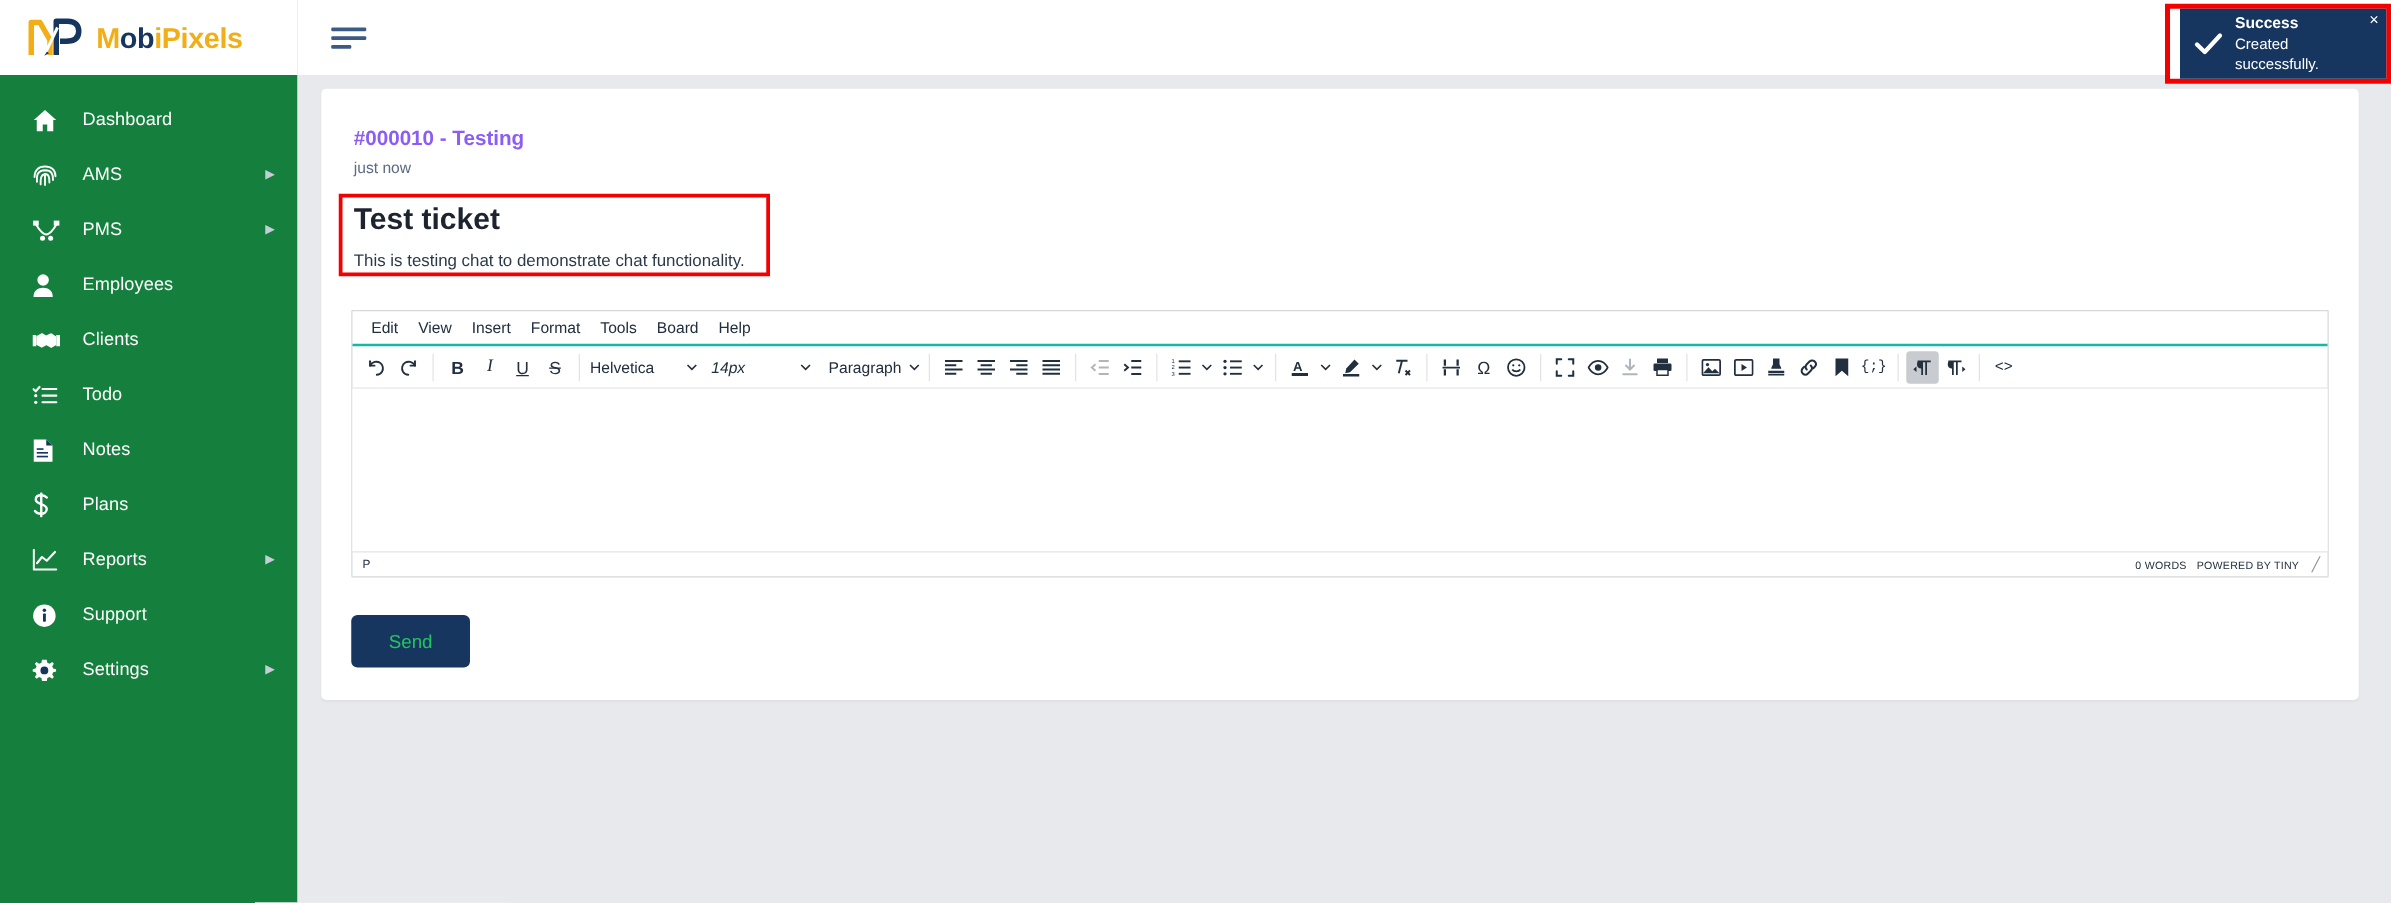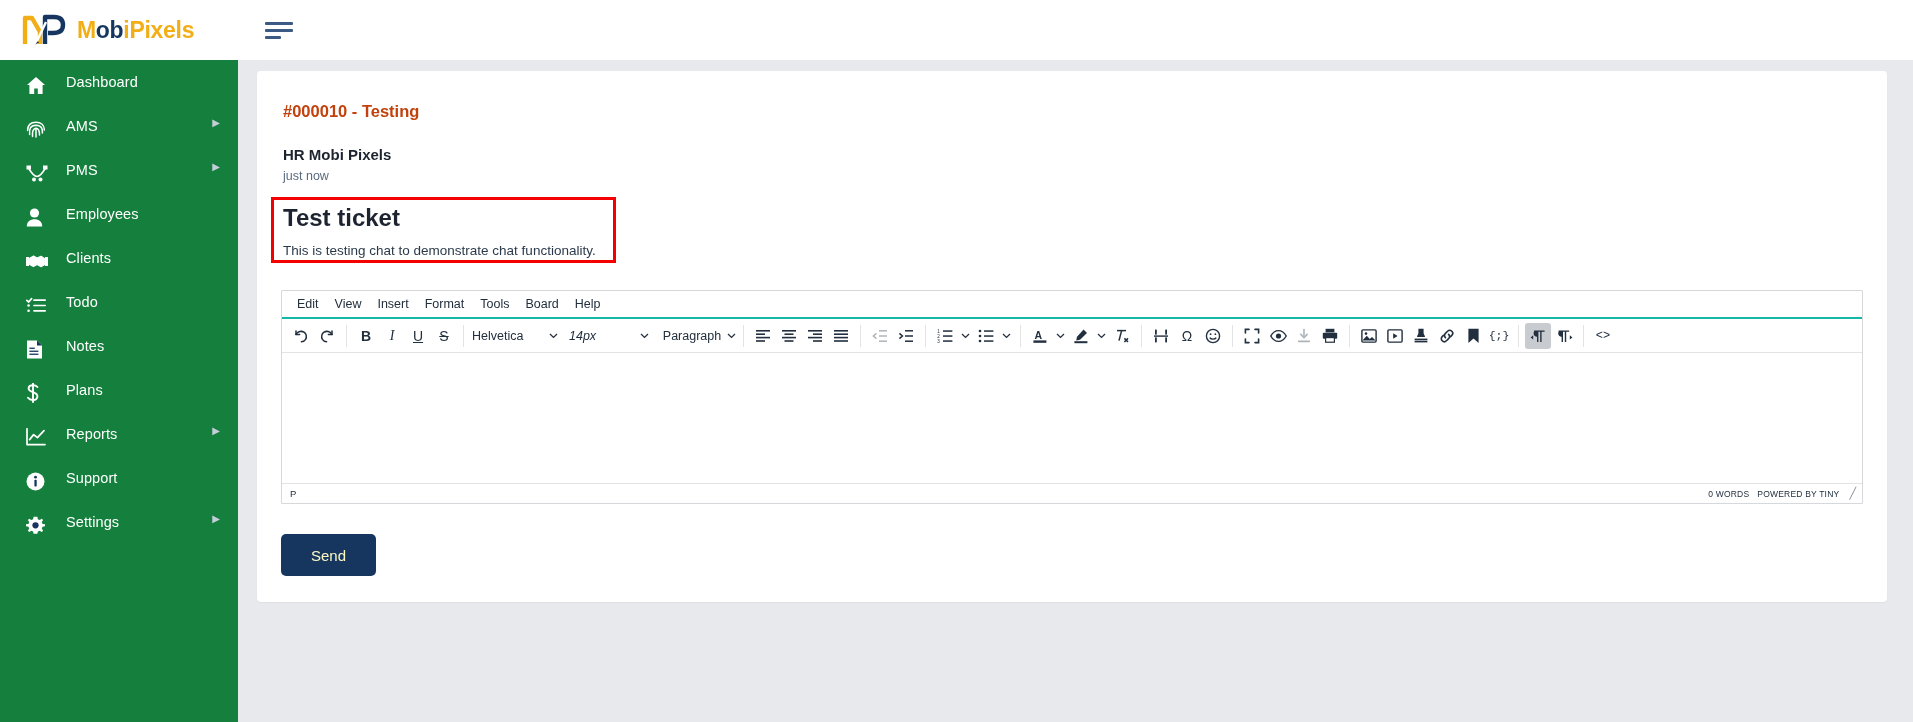--- a/index.html
+++ b/index.html
@@ -25,21 +25,21 @@
   .brand-logo { display: flex; align-items: center; gap: 9px; }
   .logo-mark { width: 46px; height: 34px; display: block; }
   .brand-text {
     font-size: 23px; font-weight: 700; letter-spacing: -0.3px;
     color: #f2ae16;
   }
   .brand-text .b-mid { color: #16365f; }
 
   .nav { padding-top: 14px; flex: 1; }
   .nav-item {
-    display: flex; align-items: flex-start;
+    display: flex; align-items: center;
     height: 44px; padding: 0 18px 0 26px;
     color: #ffffff; cursor: pointer; position: relative;
   }
   .nav-ico {
     width: 26px; min-width: 26px; height: 22px;
     display: flex; align-items: center; justify-content: flex-start;
     color: #ffffff; margin-right: 14px;
   }
   .nav-ico svg { display: block; }
   .nav-label { font-size: 14.5px; font-weight: 500; letter-spacing: 0.1px; }
@@ -60,21 +60,21 @@
   .hamburger span:nth-child(2) { width: 28px; }
   .hamburger span:nth-child(3) { width: 16px; margin-bottom: 0; }
 
   .content { flex: 1; padding: 11px 26px 0 19px; overflow: hidden; }
   .card {
     background: #ffffff; border-radius: 4px;
     padding: 22px 24px 26px 24px; min-height: 470px;
     box-shadow: 0 1px 2px rgba(0,0,0,0.04);
   }
   .ticket-title {
-    font-size: 16.5px; font-weight: 700; color: #c2410c; margin: 9px 0 0 2px;
+    font-size: 16.5px; font-weight: 700; color: #8b5cf6; margin: 9px 0 0 2px;
   }
   .author { font-size: 15px; font-weight: 700; color: #1d2430; margin: 25px 0 0 2px; }
   .timestamp { font-size: 12.5px; color: #5a6b80; margin: 6px 0 0 2px; }
 
   .msg-box {
     position: relative; margin: 14px 0 0 0; padding: 8px 2px 12px 2px;
     width: 345px;
   }
   .msg-annot {
     position: absolute; left: -10px; top: 0; width: 345px; height: 66px;
@@ -130,21 +130,21 @@
     padding: 0 6px 0 8px;
   }
   .mce-path { font-size: 9.5px; color: #222f3e; letter-spacing: 0.2px; }
   .mce-status-right { display: flex; align-items: center; gap: 8px; }
   .mce-words, .mce-brand {
     font-size: 8.5px; color: #222f3e; letter-spacing: 0.2px; text-transform: uppercase;
   }
   .mce-resize { color: #8a8f97; font-size: 11px; margin-left: 2px; cursor: nwse-resize; }
 
   .send-btn {
-    margin-top: 30px; background: #16365f; color: #fef9c3;
+    margin-top: 30px; background: #16365f; color: #22c55e;
     border: none; border-radius: 5px; padding: 0 30px; height: 42px;
     font-size: 15px; font-family: "Liberation Sans", sans-serif; cursor: pointer;
   }
 
   
   .toast-wrap {
     position: absolute; right: 0px; top: 3px;
     border: 4px solid #f50000; padding: 0 0 0 8px;
     background: #ffffff; display: flex; z-index: 50;
   }
@@ -322,21 +322,20 @@
         <span></span>
         <span></span>
         <span></span>
       </div>
     </header>
 
     <main class="content">
       <section class="card">
 
         <div class="ticket-title">#000010 - Testing</div>
-        <div class="author">HR Mobi Pixels</div>
         <div class="timestamp">just now</div>
 
         <div class="msg-box">
           <div class="msg-annot"></div>
           <div class="msg-head">Test ticket</div>
           <div class="msg-body">This is testing chat to demonstrate chat functionality.</div>
         </div>
 
         
         <div class="editor">
@@ -665,15 +664,29 @@
               <span class="mce-resize">╱</span>
             </span>
           </div>
         </div>
 
         <button class="send-btn">Send</button>
 
       </section>
     </main>
 
+    <div class="toast-wrap">
+      <div class="toast">
+        <span class="toast-check">
+          <svg width="24" height="20" viewBox="0 0 24 20" fill="none" stroke="#ffffff" stroke-width="3.4" stroke-linecap="round" stroke-linejoin="round">
+              <path d="M2.6 10.6 L8.8 16.6 L21 3.4"></path>
+            </svg>
+        </span>
+        <span class="toast-texts">
+          <span class="toast-title" style="display:block">Success</span>
+          <span class="toast-msg" style="display:block">Created successfully.</span>
+        </span>
+        <span class="toast-close">×</span>
+      </div>
+    </div>
 
   </div>
 </div>
 
 </body></html>

